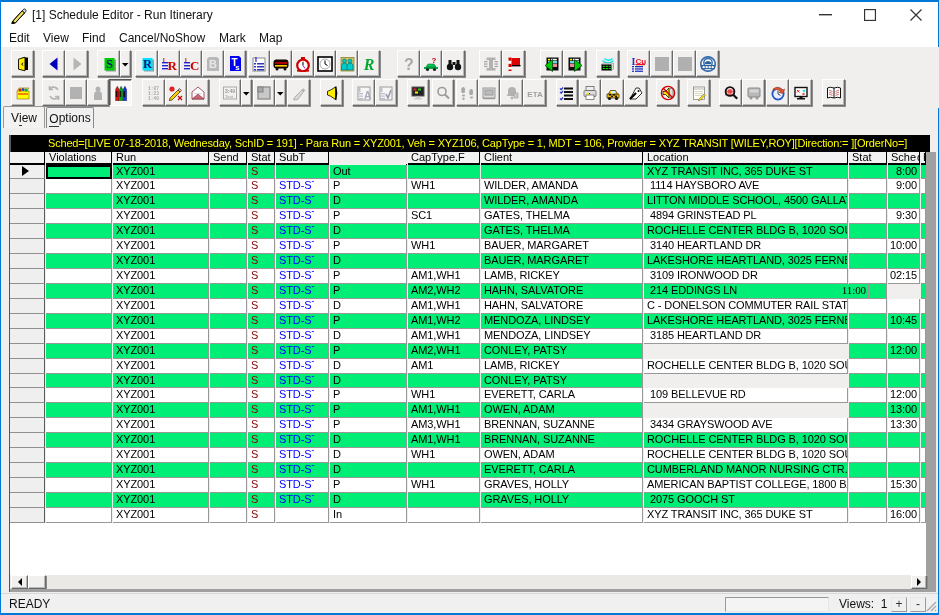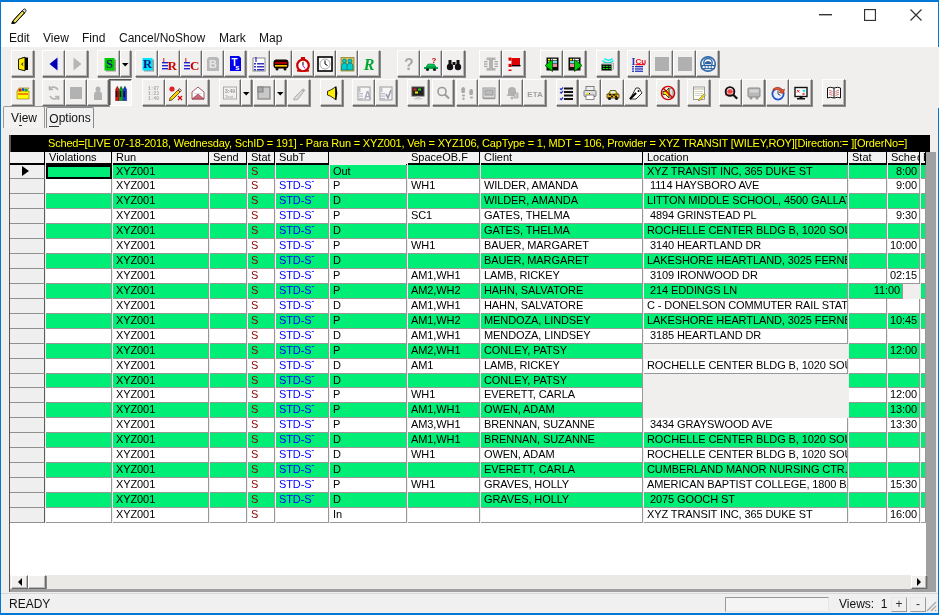--- a/index.html
+++ b/index.html
@@ -29,20 +29,21 @@
 <div id="win">
 <div class="abs" style="left:-1px;top:0;width:941px;height:2px;background:#0078d7;z-index:60"></div>
 <div class="abs" style="left:-1px;top:613px;width:941px;height:2px;background:#0078d7;z-index:60"></div>
 <div id="title">
       <svg class="abs" style="left:9px;top:7px" width="17" height="17" viewBox="0 0 16 16">
         <path d="M2.5 13.5 L11.5 3.5 l2.2 2 L5 15 l-3.2 .5 z" fill="#eeder55" stroke="#000" stroke-width="0.9"></path>
         <path d="M2.5 13.5 L11.5 3.5 l2.2 2 L5 15 l-3.2 .5 z" fill="#f0e060" stroke="#000" stroke-width="0.9"></path>
         <path d="M11.5 3.5 l1 -1.1 a1.4 1.4 0 0 1 2.2 2 L13.7 5.5z" fill="#ddd" stroke="#000" stroke-width="0.8"></path>
         <path d="M1.8 15.5 l.9 -2.6 2 1.9z" fill="#000"></path>
       </svg>
+<span class="txt">[1] Schedule Editor - Run Itinerary</span>
 <svg class="abs" style="left:818px;top:14px" width="13" height="2" viewBox="0 0 13 2">
         <rect width="13" height="1.4" fill="#333"></rect>
       </svg>
 <svg class="abs" style="left:863px;top:9px" width="12" height="12" viewBox="0 0 12 12">
         <rect x="0.5" y="0.5" width="11" height="11" fill="none" stroke="#333" stroke-width="1.3"></rect>
       </svg>
 <svg class="abs" style="left:909px;top:9px" width="12" height="12" viewBox="0 0 12 12">
         <path d="M0.5 0.5 L11.5 11.5 M11.5 0.5 L0.5 11.5" stroke="#333" stroke-width="1.2"></path>
       </svg>
 </div>
@@ -592,21 +593,21 @@
 <div class="abs" style="left:925px;top:152px;width:10px;height:440px;background:#a0a0a0;"></div>
 <div class="abs" style="left:8px;top:135px;width:2px;height:457px;background:#555;"></div>
 <div class="abs" style="left:9px;top:523px;width:916px;height:52px;background:#fff;"></div>
 <div class="ghc" style="left:9px;top:152px;width:35px;height:12.5px;"></div>
 <div class="ghc" style="left:45px;top:152px;width:66px;height:12.5px;">Violations</div>
 <div class="ghc" style="left:112px;top:152px;width:96px;height:12.5px;">Run</div>
 <div class="ghc" style="left:209px;top:152px;width:37px;height:12.5px;">Send</div>
 <div class="ghc" style="left:247px;top:152px;width:27px;height:12.5px;">Stat</div>
 <div class="ghc" style="left:275px;top:152px;width:53px;height:12.5px;">SubT</div>
 <div class="ghc" style="left:329px;top:164px;width:77px;height:12.5px;text-decoration:underline;">Act</div>
-<div class="ghc" style="left:407px;top:152px;width:72px;height:12.5px;">SpaceOB.F</div>
+<div class="ghc" style="left:407px;top:152px;width:72px;height:12.5px;">CapType.F</div>
 <div class="ghc" style="left:480px;top:152px;width:162px;height:12.5px;">Client</div>
 <div class="ghc" style="left:643px;top:152px;width:204px;height:12.5px;">Location</div>
 <div class="ghc" style="left:848px;top:152px;width:38px;height:12.5px;">Stat</div>
 <div class="ghc" style="left:887px;top:152px;width:32px;height:12.5px;">Sche<span style="margin-left:1px">d</span></div>
 <div class="ghc" style="left:920px;top:152px;width:5px;height:12.5px;"><span style="margin-left:-1px">E</span></div>
 <div class="gc sel" style="left:9px;top:164.50px;width:35px;height:14.93px;"><span class="tri"></span></div>
 <div class="gc g" style="left:45px;top:164.50px;width:66px;height:14.93px;outline:2px solid #000;outline-offset:-2px;"></div>
 <div class="gc g" style="left:112px;top:164.50px;width:96px;height:14.93px;">XYZ001</div>
 <div class="gc g" style="left:209px;top:164.50px;width:37px;height:14.93px;"></div>
 <div class="gc g stat" style="left:247px;top:164.50px;width:27px;height:14.93px;">S</div>
@@ -713,21 +714,21 @@
 <div class="gc g" style="left:45px;top:283.94px;width:66px;height:14.93px;"></div>
 <div class="gc g" style="left:112px;top:283.94px;width:96px;height:14.93px;">XYZ001</div>
 <div class="gc g" style="left:209px;top:283.94px;width:37px;height:14.93px;"></div>
 <div class="gc g stat" style="left:247px;top:283.94px;width:27px;height:14.93px;">S</div>
 <div class="gc g" style="left:275px;top:283.94px;width:53px;height:14.93px;"><span class="subt">STD-ST</span></div>
 <div class="gc g" style="left:329px;top:283.94px;width:77px;height:14.93px;">P</div>
 <div class="gc g" style="left:407px;top:283.94px;width:72px;height:14.93px;">AM2,WH2</div>
 <div class="gc g" style="left:480px;top:283.94px;width:162px;height:14.93px;">HAHN, SALVATORE</div>
 <div class="gc g" style="left:643px;top:283.94px;width:204px;height:14.93px;"> 214 EDDINGS LN</div>
 <div class="gc g" style="left:848px;top:283.94px;width:38px;height:14.93px;"></div>
-<div class="gc g tnum" style="left:870px;top:283.94px;width:32px;height:14.93px;">11:00</div>
+<div class="gc g tnum" style="left:836px;top:283.94px;width:32px;height:14.93px;font-family:Liberation Serif, serif;">11:00</div>
 <div class="gc g" style="left:920px;top:283.94px;width:5px;height:14.93px;"></div>
 <div class="gc sel" style="left:9px;top:298.87px;width:35px;height:14.93px;"></div>
 <div class="gc w" style="left:45px;top:298.87px;width:66px;height:14.93px;"></div>
 <div class="gc w" style="left:112px;top:298.87px;width:96px;height:14.93px;">XYZ001</div>
 <div class="gc w" style="left:209px;top:298.87px;width:37px;height:14.93px;"></div>
 <div class="gc w stat" style="left:247px;top:298.87px;width:27px;height:14.93px;">S</div>
 <div class="gc w" style="left:275px;top:298.87px;width:53px;height:14.93px;"><span class="subt">STD-ST</span></div>
 <div class="gc w" style="left:329px;top:298.87px;width:77px;height:14.93px;">D</div>
 <div class="gc w" style="left:407px;top:298.87px;width:72px;height:14.93px;">AM1,WH1</div>
 <div class="gc w" style="left:480px;top:298.87px;width:162px;height:14.93px;">HAHN, SALVATORE</div>
@@ -800,20 +801,21 @@
 <div class="gc g" style="left:920px;top:373.52px;width:5px;height:14.93px;"></div>
 <div class="gc sel" style="left:9px;top:388.45px;width:35px;height:14.93px;"></div>
 <div class="gc w" style="left:45px;top:388.45px;width:66px;height:14.93px;"></div>
 <div class="gc w" style="left:112px;top:388.45px;width:96px;height:14.93px;">XYZ001</div>
 <div class="gc w" style="left:209px;top:388.45px;width:37px;height:14.93px;"></div>
 <div class="gc w stat" style="left:247px;top:388.45px;width:27px;height:14.93px;">S</div>
 <div class="gc w" style="left:275px;top:388.45px;width:53px;height:14.93px;"><span class="subt">STD-ST</span></div>
 <div class="gc w" style="left:329px;top:388.45px;width:77px;height:14.93px;">P</div>
 <div class="gc w" style="left:407px;top:388.45px;width:72px;height:14.93px;">WH1</div>
 <div class="gc w" style="left:480px;top:388.45px;width:162px;height:14.93px;">EVERETT, CARLA</div>
+<div class="gc w" style="left:643px;top:388.45px;width:204px;height:14.93px;"> 109 BELLEVUE RD</div>
 <div class="gc w" style="left:848px;top:388.45px;width:38px;height:14.93px;"></div>
 <div class="gc w tnum" style="left:887px;top:388.45px;width:32px;height:14.93px;">12:00</div>
 <div class="gc w" style="left:920px;top:388.45px;width:5px;height:14.93px;"></div>
 <div class="gc sel" style="left:9px;top:403.38px;width:35px;height:14.93px;"></div>
 <div class="gc g" style="left:45px;top:403.38px;width:66px;height:14.93px;"></div>
 <div class="gc g" style="left:112px;top:403.38px;width:96px;height:14.93px;">XYZ001</div>
 <div class="gc g" style="left:209px;top:403.38px;width:37px;height:14.93px;"></div>
 <div class="gc g stat" style="left:247px;top:403.38px;width:27px;height:14.93px;">S</div>
 <div class="gc g" style="left:275px;top:403.38px;width:53px;height:14.93px;"><span class="subt">STD-ST</span></div>
 <div class="gc g" style="left:329px;top:403.38px;width:77px;height:14.93px;">P</div>

